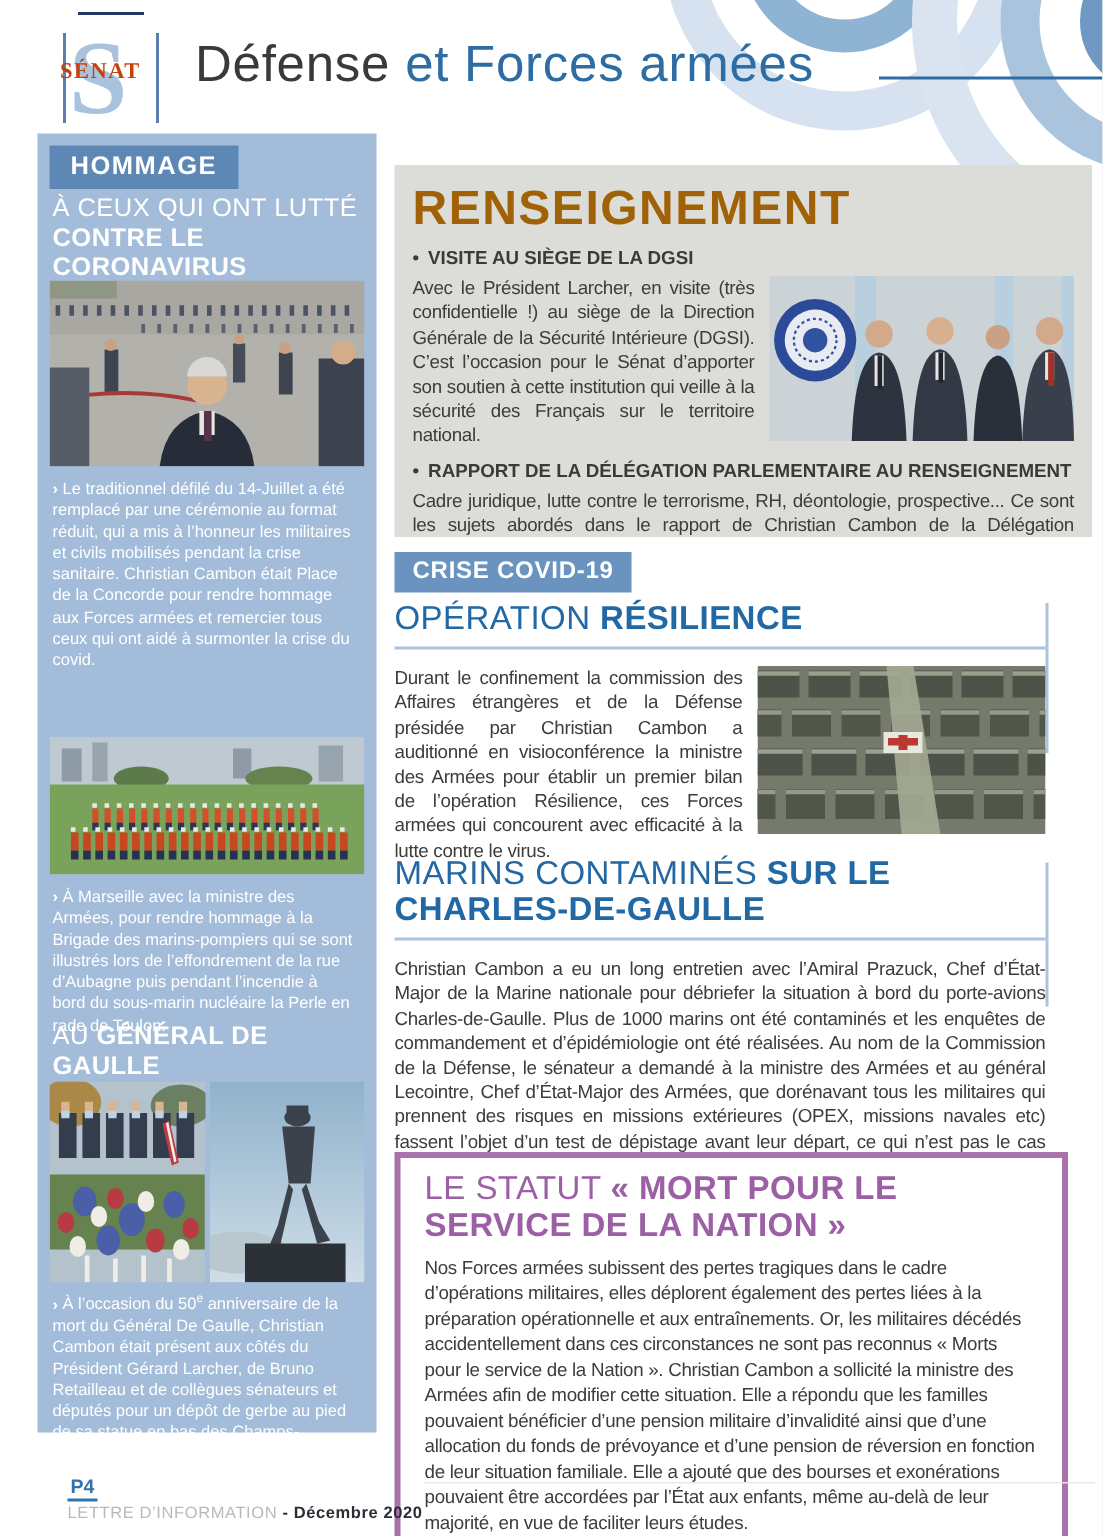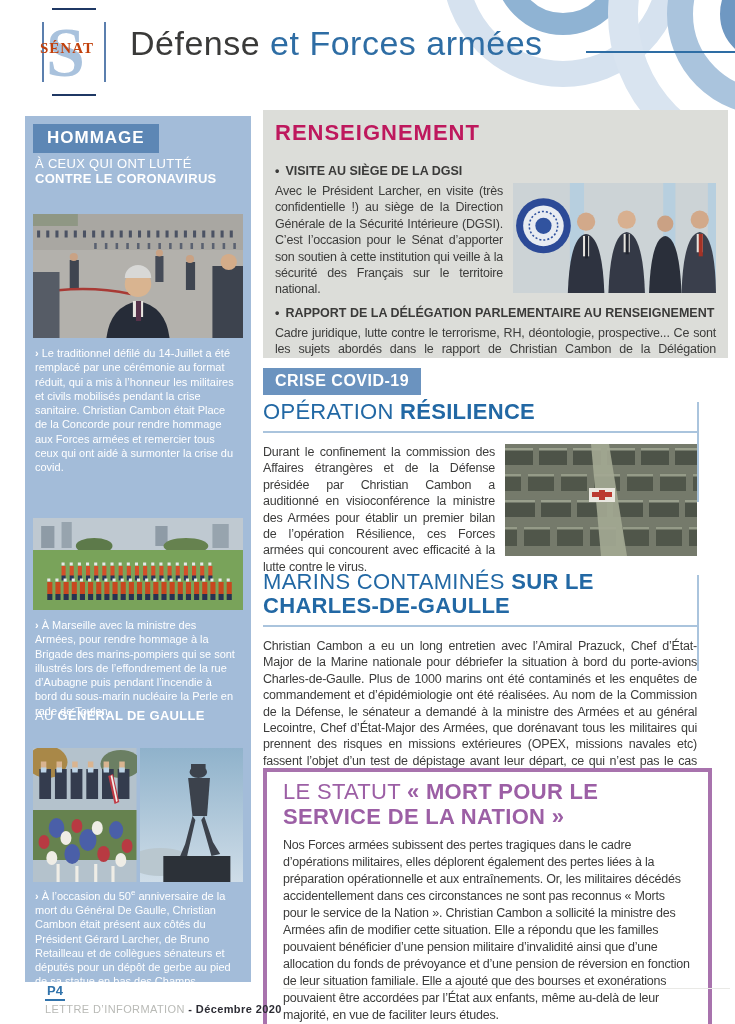--- a/index.html
+++ b/index.html
@@ -15,37 +15,37 @@
               font-size:70px;line-height:86px;color:#a9c2dd;font-weight:bold;}
   .logo .senat{position:absolute;left:0;right:0;top:34px;text-align:left;
                font-family:"Liberation Serif",serif;font-size:15px;letter-spacing:1px;
                color:#c2410c;font-weight:bold;}
   .title{position:absolute;left:130px;top:24px;font-size:34px;font-weight:300;
          letter-spacing:0.5px;white-space:nowrap;}
   .title .dark{color:#3a3a39;}
   .title .blue{color:#2e6da4;}
   .title-line{position:absolute;left:586px;top:51px;width:149px;height:2px;background:#2e6da4;}
   
-  .leftcol{position:absolute;left:25px;top:116px;width:226px;height:866px;background:#a3bcd9;}
+  .leftcol{position:absolute;left:25px;top:89px;width:226px;height:866px;background:#a3bcd9;}
   .tagbox{position:absolute;left:8px;top:8px;background:#5d87b5;color:#fff;font-weight:bold;
           font-size:17px;letter-spacing:1px;padding:4px 14px 5px;}
-  .ltitle{position:absolute;left:10px;width:204px;color:#fff;font-size:13px;line-height:1.16;
+  .ltitle{position:absolute;left:10px;width:204px;color:#fff;font-size:17px;line-height:1.16;
           letter-spacing:0.3px;font-weight:300;}
   .ltitle b{font-weight:bold;}
   .lphoto{position:absolute;left:8px;width:210px;overflow:hidden;}
   .lphoto svg{display:block;width:100%;height:100%;}
   .lcap{position:absolute;left:10px;width:200px;color:#fff;font-size:11px;line-height:1.3;}
   .lcap .chev{margin-right:3px;font-weight:bold;}
   .lcap sup{font-size:8px;vertical-align:super;}
   .photo-pair{display:flex;gap:3px;}
   .photo-pair svg{display:block;height:134px;}
   
   .graypanel{position:absolute;left:263px;top:110px;width:465px;height:248px;background:#dcddd9;
              box-sizing:border-box;padding:8px 12px;overflow:hidden;}
-  .rens-title{font-size:22px;font-weight:bold;color:#be185d;letter-spacing:1px;margin:2px 0 18px;}
+  .rens-title{font-size:32px;font-weight:bold;color:#a16207;letter-spacing:1px;margin:2px 0 8px;}
   .bullet{font-size:12.5px;font-weight:bold;color:#3a3a39;margin:4px 0 5px;}
   .bullet .dot{margin-right:6px;}
   .rpara{font-size:12.5px;line-height:1.31;text-align:justify;letter-spacing:-0.2px;color:#3c3c3b;}
   .dgsi-row{display:flex;gap:10px;margin-bottom:8px;}
   .dgsi-row .rpara{width:228px;flex:none;}
   .dgsi-row .rphoto{flex:1;height:110px;}
   .rphoto svg{display:block;width:100%;height:100%;}
   .crise-tag{position:absolute;left:263px;top:368px;background:#6b93bf;color:#fff;
              font-weight:bold;font-size:16px;letter-spacing:0.5px;padding:4px 12px 5px;}
   .bheading{position:absolute;left:263px;width:434px;color:#2268a4;font-size:22px;

